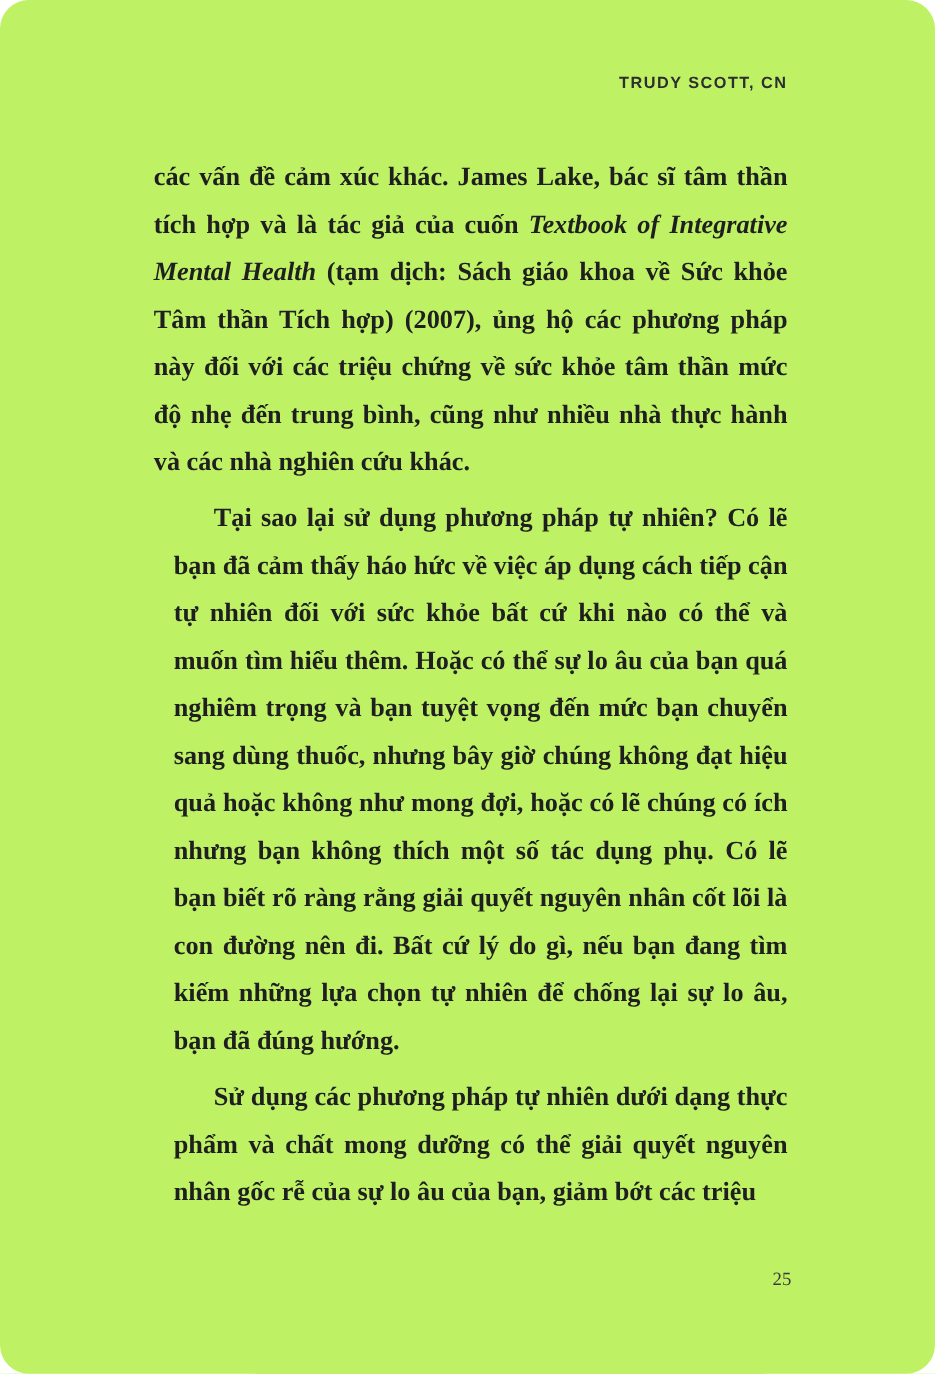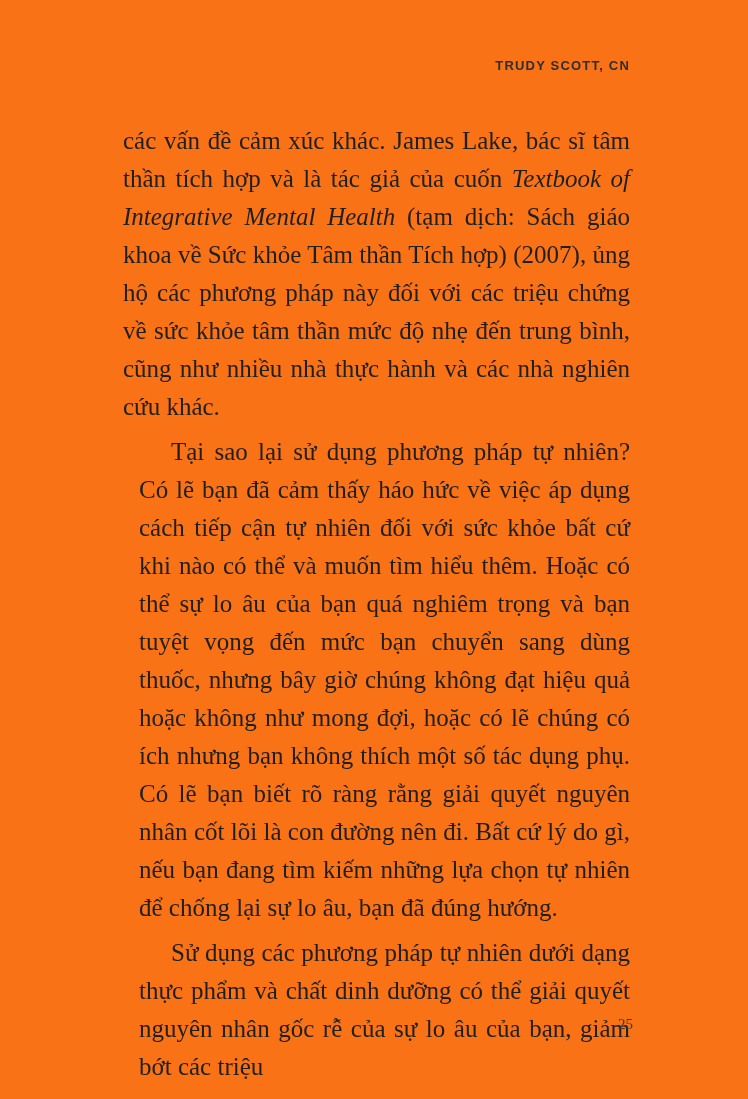--- a/index.html
+++ b/index.html
@@ -12,45 +12,47 @@
     height: 1099px;
     background: #ffffff;
     position: relative;
     overflow: hidden;
     font-family: "Liberation Serif", "DejaVu Serif", serif;
     color: #1f1f1f;
   }
   .page {
     position: absolute;
     inset: 0;
-    background: #f97316;
+    background: #bef264;
+    border-radius: 23px;
   }
   .running-head {
     position: absolute;
     top: 58px;
     right: 118px;
     font-family: "Liberation Sans", "DejaVu Sans", sans-serif;
     font-size: 13px;
     font-weight: 600;
     letter-spacing: 1.2px;
     color: #2e2e2e;
     white-space: nowrap;
   }
   .body-text {
     position: absolute;
     top: 122px;
     left: 123px;
     width: 507px;
   }
   .para {
     margin: 0;
-    font-size: 25px;
+    font-size: 21px;
     line-height: 38px;
     text-align: justify;
     color: #1f1f1f;
+    font-weight: bold;
   }
   .para + .para {
     margin-top: 7px;
     margin-left: 16px;
   }
   .para.indent {
     text-indent: 32px;
   }
   .book-title {
     font-style: italic;
@@ -71,19 +73,19 @@
 <div class="page">
 
   <div class="running-head">TRUDY SCOTT, CN</div>
 
   <div class="body-text">
 
     <p class="para"><span>các vấn đề cảm xúc khác. James Lake, bác sĩ tâm thần tích hợp và là tác giả của cuốn </span><em class="book-title">Textbook of Integrative Mental Health</em><span> (tạm dịch: Sách giáo khoa về Sức khỏe Tâm thần Tích hợp) (2007), ủng hộ các phương pháp này đối với các triệu chứng về sức khỏe tâm thần mức độ nhẹ đến trung bình, cũng như nhiều nhà thực hành và các nhà nghiên cứu khác.</span></p>
 
     <p class="para indent">Tại sao lại sử dụng phương pháp tự nhiên? Có lẽ bạn đã cảm thấy háo hức về việc áp dụng cách tiếp cận tự nhiên đối với sức khỏe bất cứ khi nào có thể và muốn tìm hiểu thêm. Hoặc có thể sự lo âu của bạn quá nghiêm trọng và bạn tuyệt vọng đến mức bạn chuyển sang dùng thuốc, nhưng bây giờ chúng không đạt hiệu quả hoặc không như mong đợi, hoặc có lẽ chúng có ích nhưng bạn không thích một số tác dụng phụ. Có lẽ bạn biết rõ ràng rằng giải quyết nguyên nhân cốt lõi là con đường nên đi. Bất cứ lý do gì, nếu bạn đang tìm kiếm những lựa chọn tự nhiên để chống lại sự lo âu, bạn đã đúng hướng.</p>
 
-    <p class="para indent">Sử dụng các phương pháp tự nhiên dưới dạng thực phẩm và chất dinh dưỡng có thể giải quyết nguyên nhân gốc rễ của sự lo âu của bạn, giảm bớt các triệu</p>
+    <p class="para indent">Sử dụng các phương pháp tự nhiên dưới dạng thực phẩm và chất mong dưỡng có thể giải quyết nguyên nhân gốc rễ của sự lo âu của bạn, giảm bớt các triệu</p>
 
   </div>
 
   <div class="page-number">25</div>
 
 </div>
 
 </body></html>

